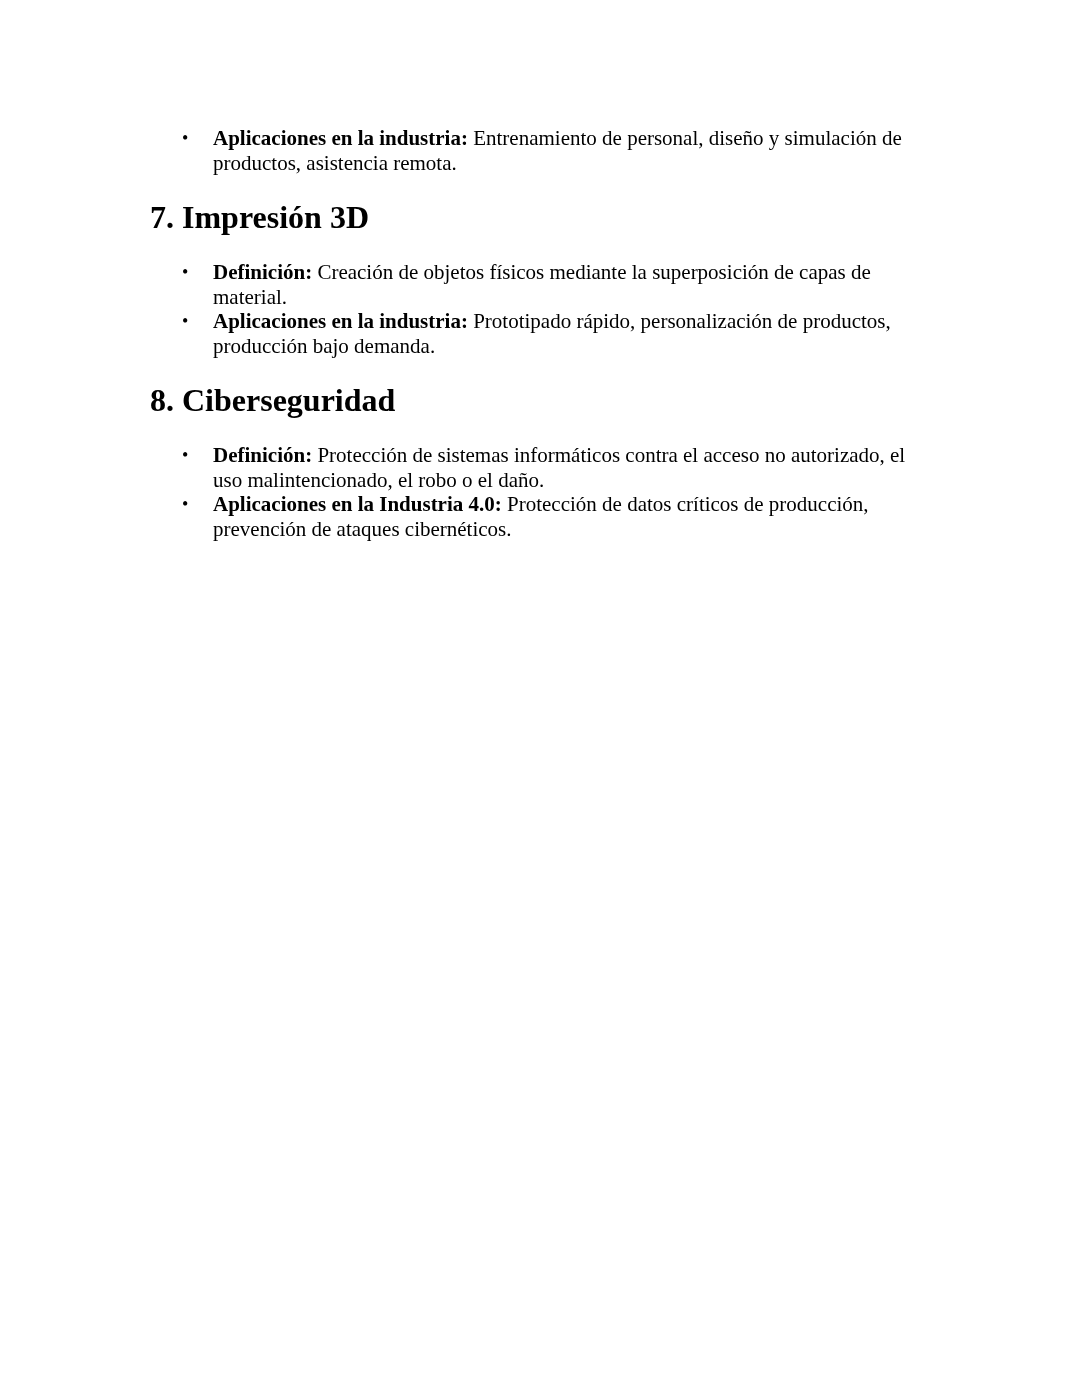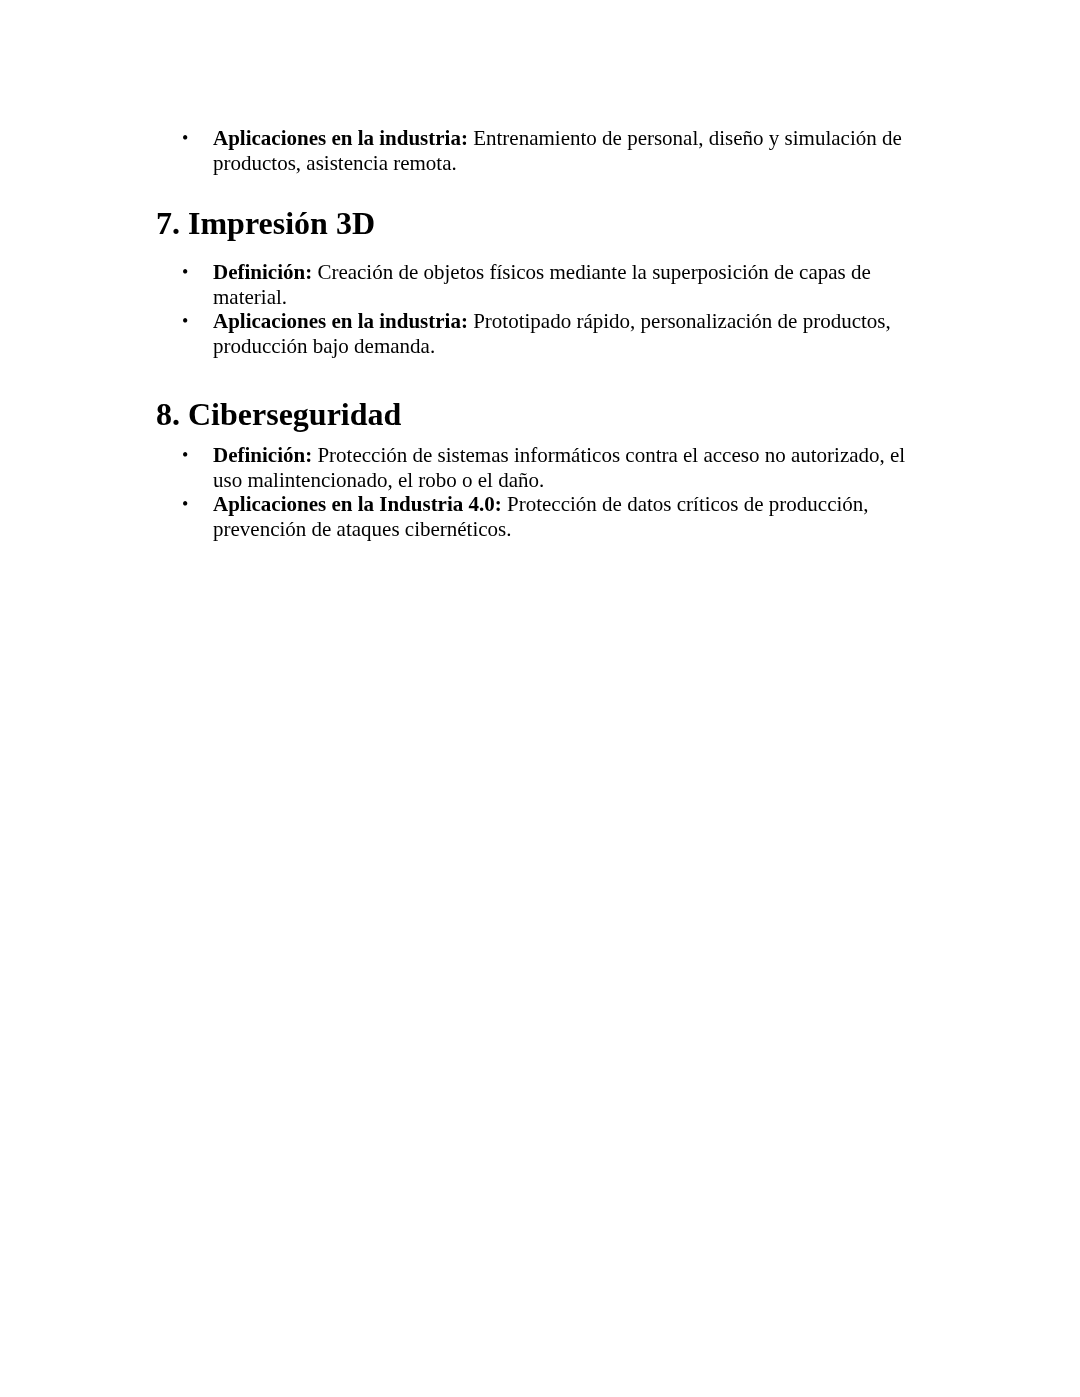--- a/index.html
+++ b/index.html
@@ -42,21 +42,21 @@
       top: 0;
       font-size: 18px;
     }
     ul.bullets li b {
       font-weight: bold;
       margin-top: 20px;
     }
     h2.section {
       position: absolute;
       left: 150px;
-      margin: 6px;
+      margin: 0;
       font-size: 32px;
       line-height: 36px;
       font-weight: bold;
     }
   </style>
 </head>
 <body>
 
 <div class="page">
 
@@ -73,21 +73,21 @@
     <li>
       <span class="dot">•</span>
       <b>Definición:</b><span> Creación de objetos físicos mediante la superposición de capas de material.</span>
     </li>
     <li>
       <span class="dot">•</span>
       <b>Aplicaciones en la industria:</b><span> Prototipado rápido, personalización de productos, producción bajo demanda.</span>
     </li>
   </ul>
 
-  <h2 class="section" style="top:390px;">8. Ciberseguridad</h2>
+  <h2 class="section" style="top:382px;">8. Ciberseguridad</h2>
 
   <ul class="bullets" style="top:443px;">
     <li>
       <span class="dot">•</span>
       <b>Definición:</b><span> Protección de sistemas informáticos contra el acceso no autorizado, el uso malintencionado, el robo o el daño.</span>
     </li>
     <li>
       <span class="dot">•</span>
       <b>Aplicaciones en la Industria 4.0:</b><span> Protección de datos críticos de producción, prevención de ataques cibernéticos.</span>
     </li>

